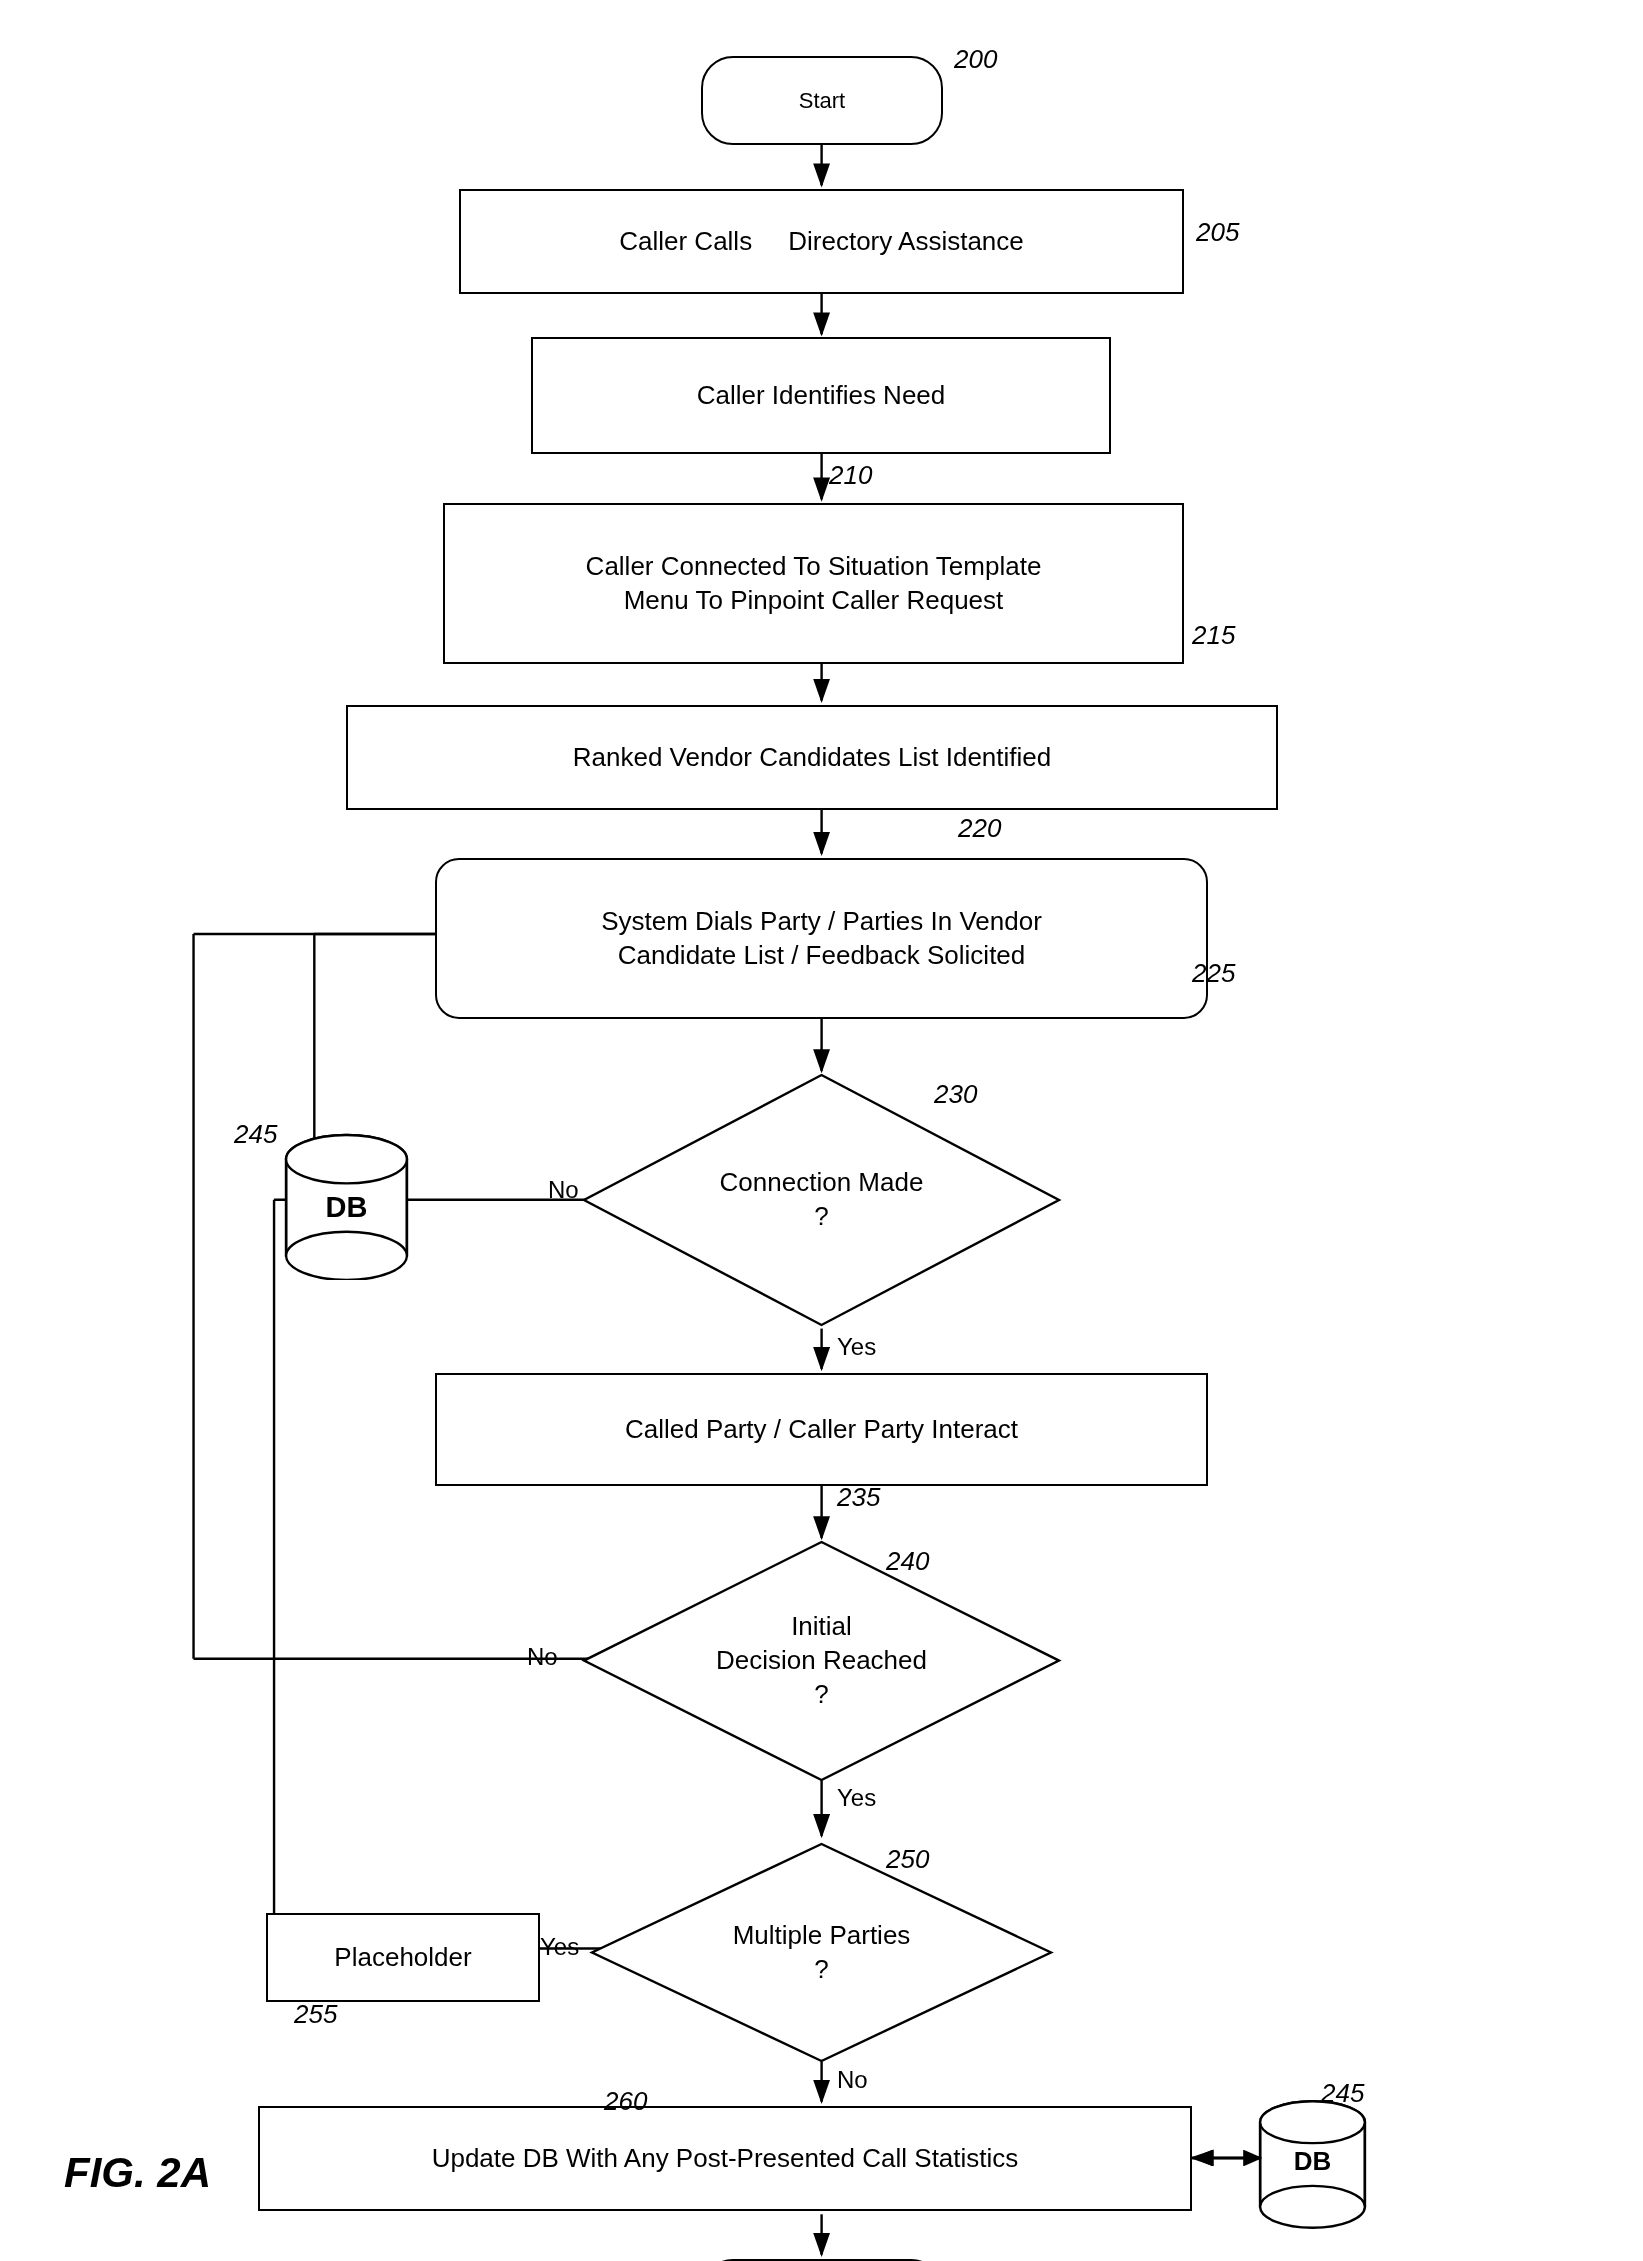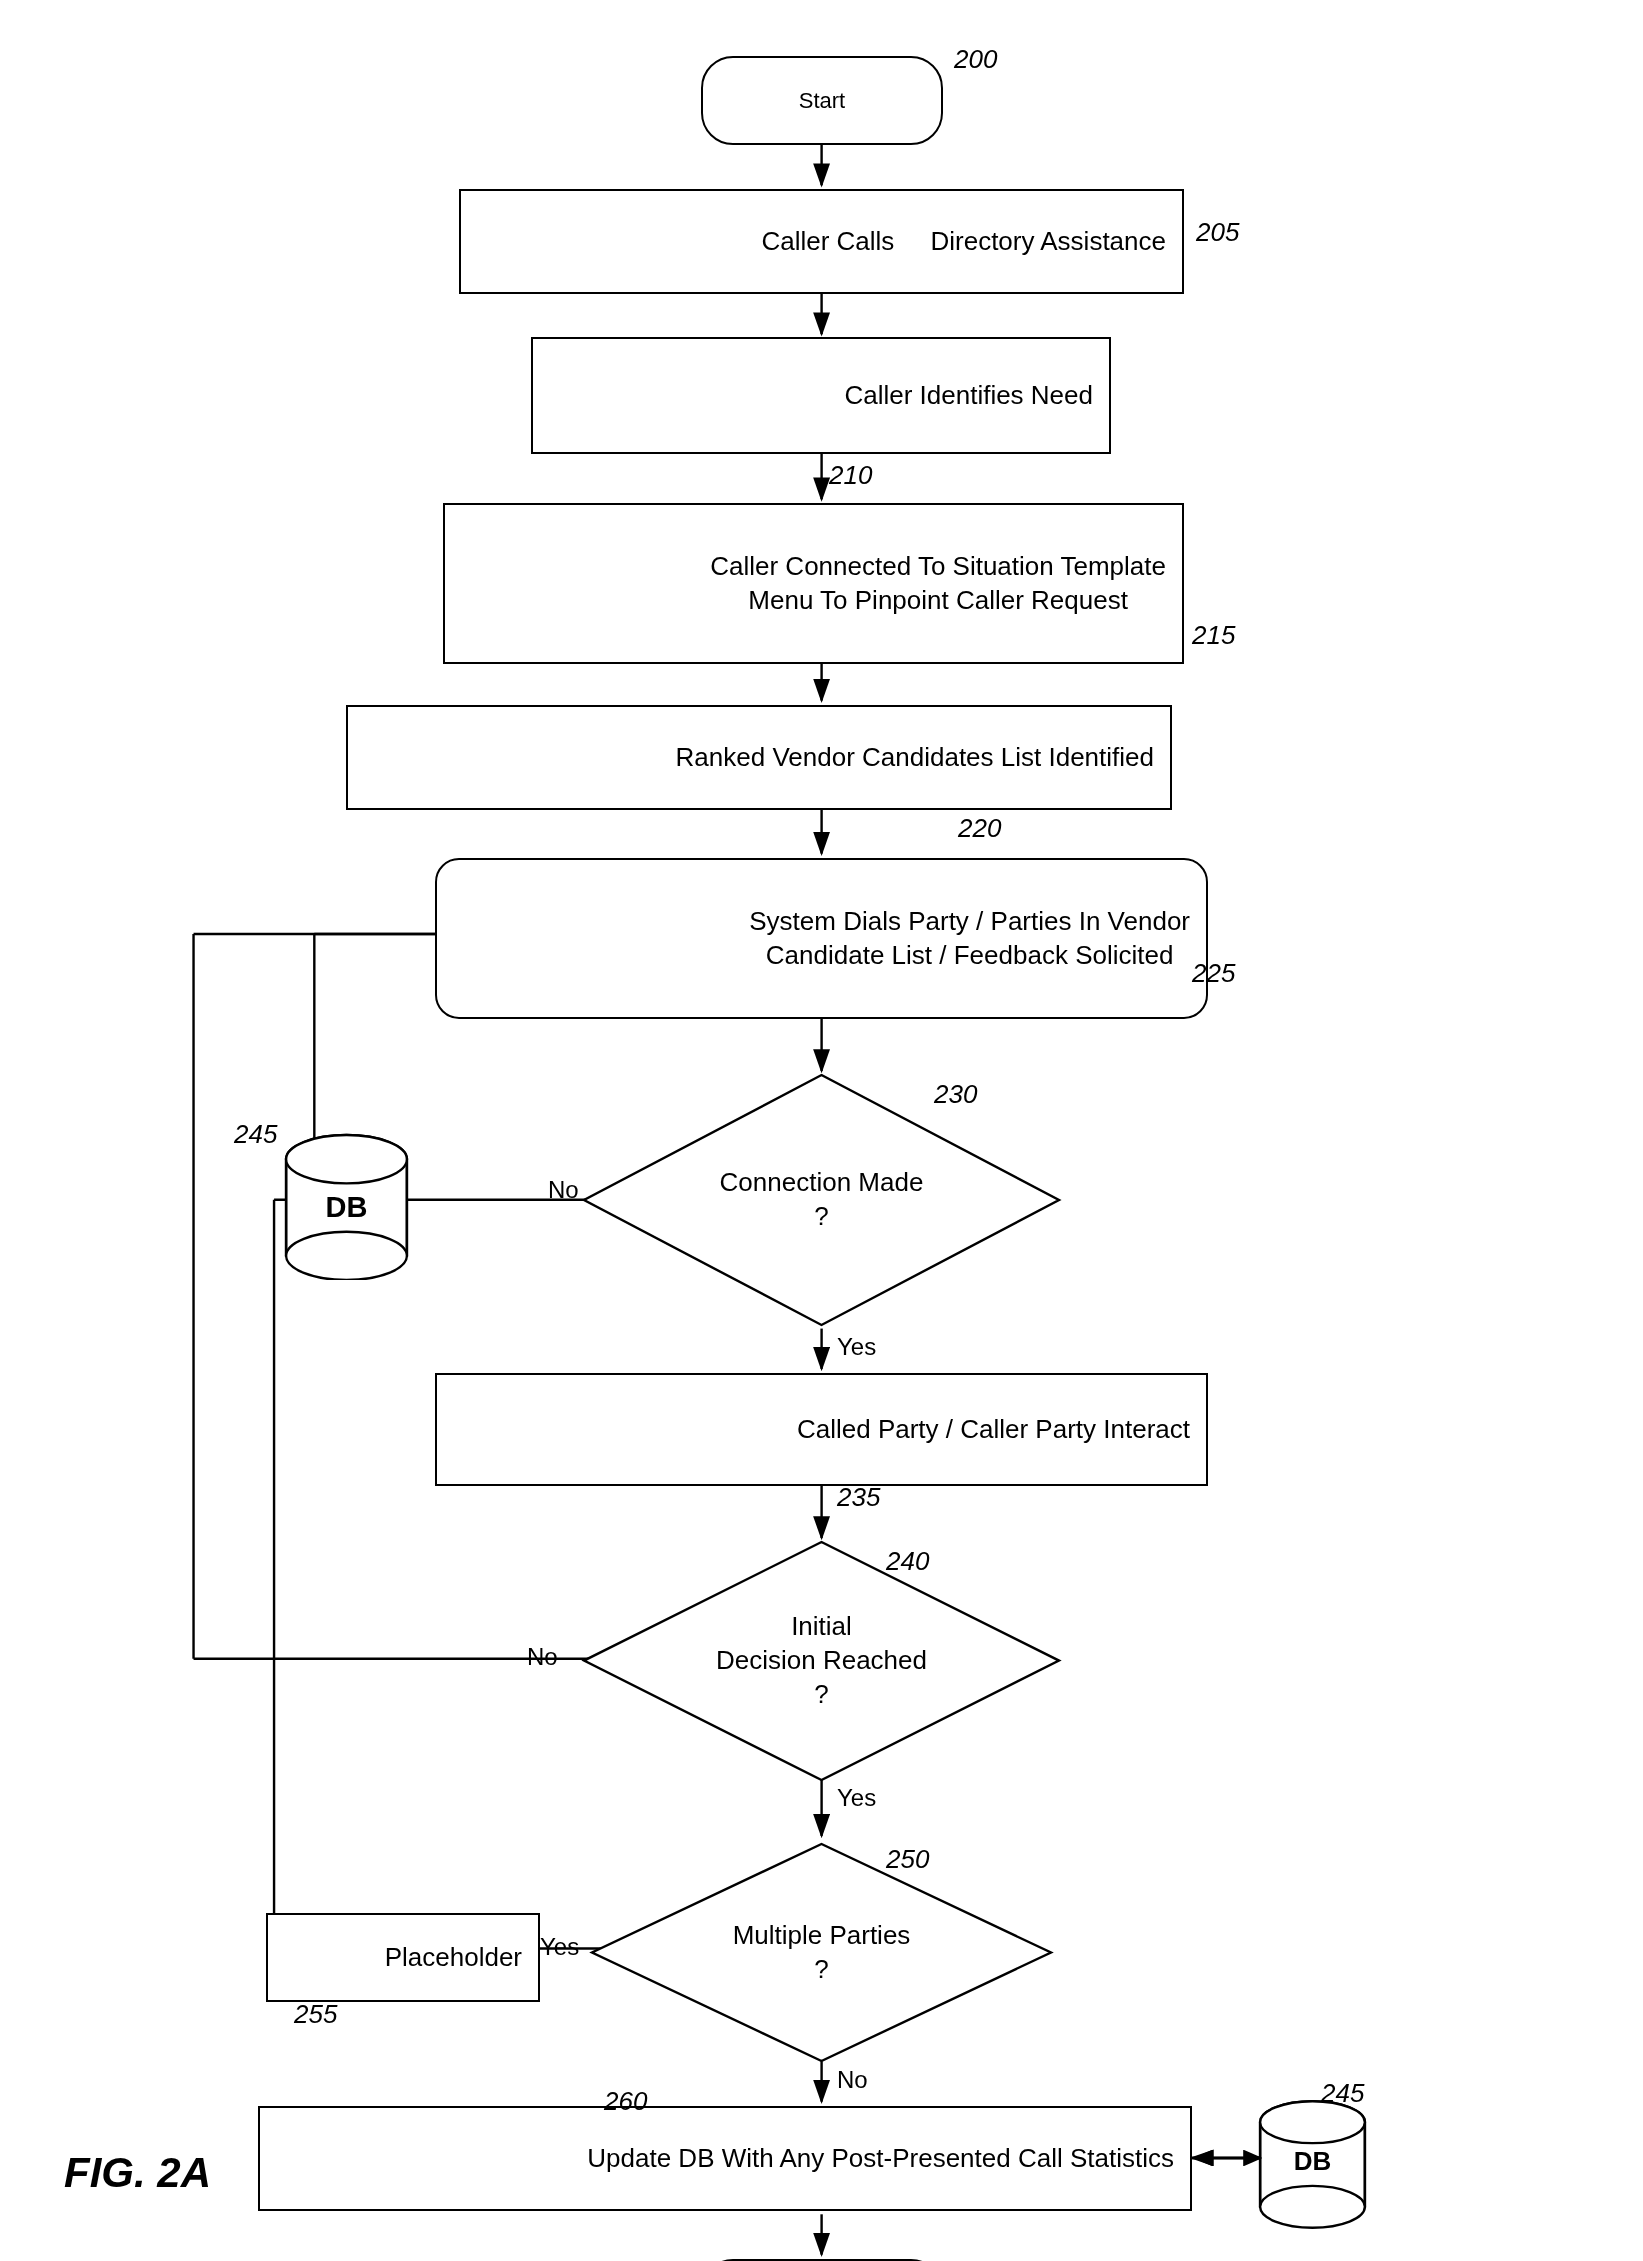--- a/index.html
+++ b/index.html
@@ -34,21 +34,21 @@
       text-align: center;
       font-size: 22px;
     }
 
     
     .process {
       border: 2.4px solid #000;
       background: #fff;
       display: flex;
       align-items: center;
-      justify-content: flex-end;
+      justify-content: center;
       text-align: center;
       font-size: 26px;
       line-height: 1.3;
       padding: 8px 16px;
     }
 
     
     .diamond-wrap {
       position: absolute;
       display: flex;
@@ -197,21 +197,21 @@
     <span>210</span>
   </div>
 
   <div class="flow-element process" style="left:443px; top:503px; width:741px; height:161px;">
     <span style="display:block;">Caller Connected To Situation Template<br>Menu To Pinpoint Caller Request</span>
   </div>
   <div class="flow-element label" style="left:1192px; top:620px;">
     <span>215</span>
   </div>
 
-  <div class="flow-element process" style="left:346px; top:705px; width:826px; height:105px;">
+  <div class="flow-element process" style="left:346px; top:705px; width:932px; height:105px;">
     <span>Ranked Vendor Candidates List Identified</span>
   </div>
   <div class="flow-element label" style="left:958px; top:813px;">
     <span>220</span>
   </div>
 
   <div class="flow-element process" style="left:435px; top:858px; width:773px; height:161px;border-radius:24px;">
     <span style="display:block;">System Dials Party / Parties In Vendor<br>Candidate List / Feedback Solicited</span>
   </div>
   <div class="flow-element label" style="left:1192px; top:958px;">

